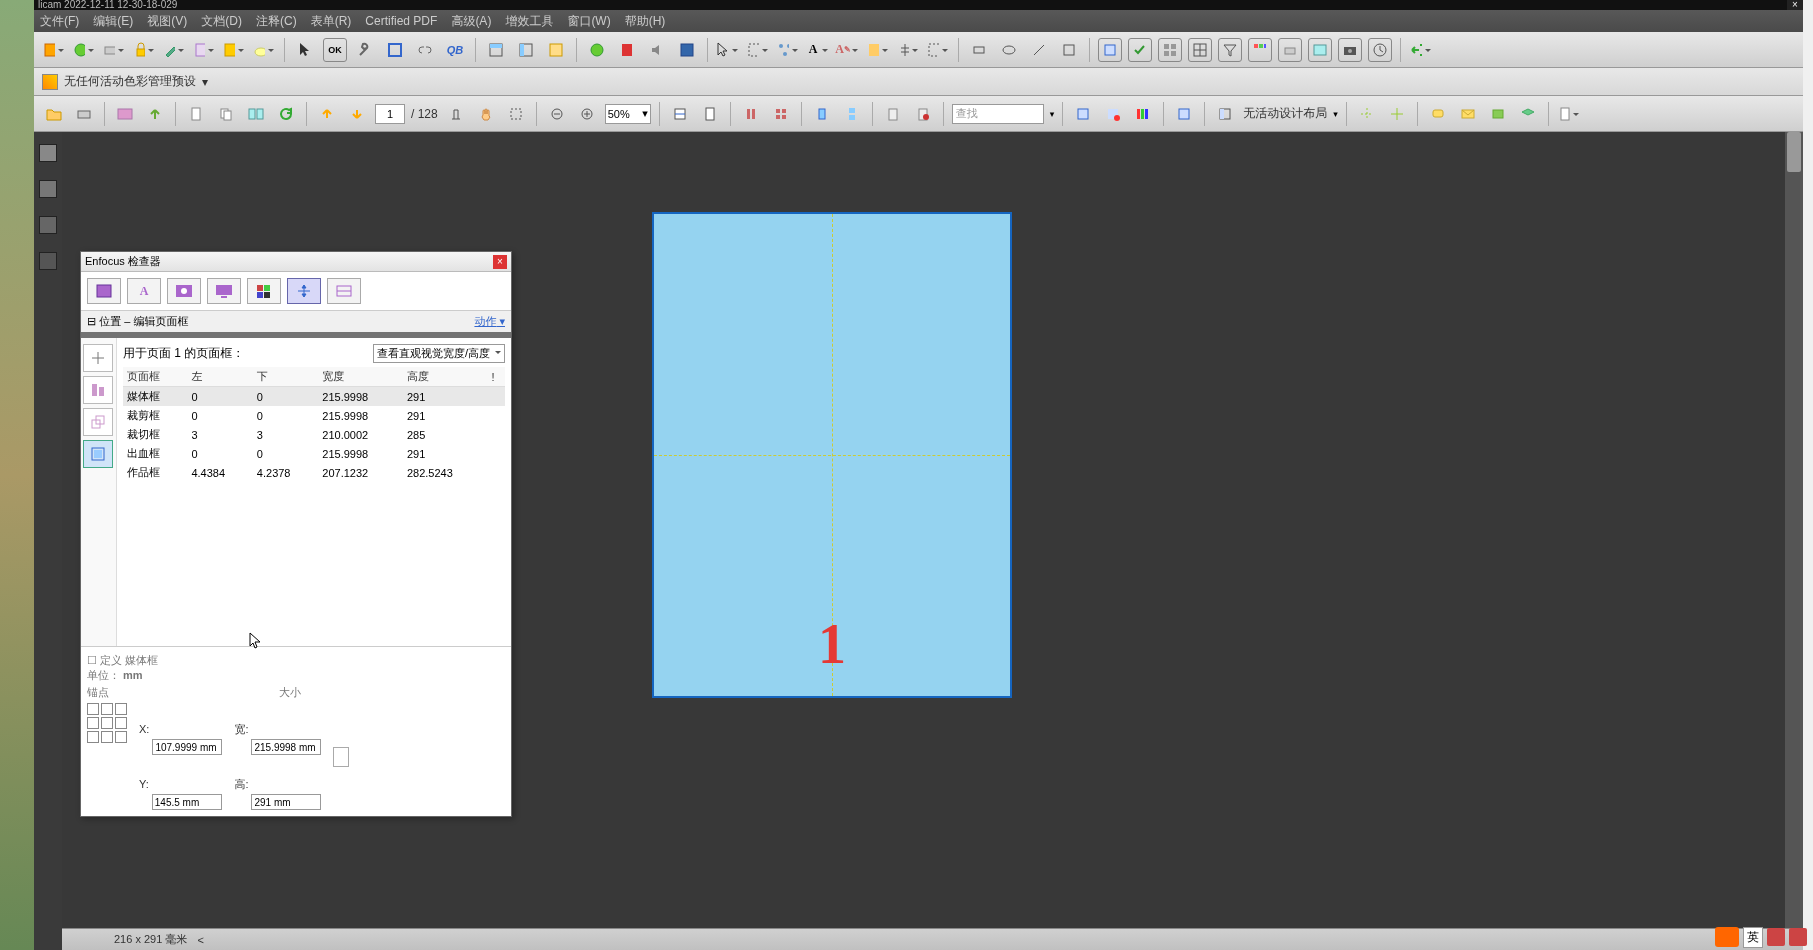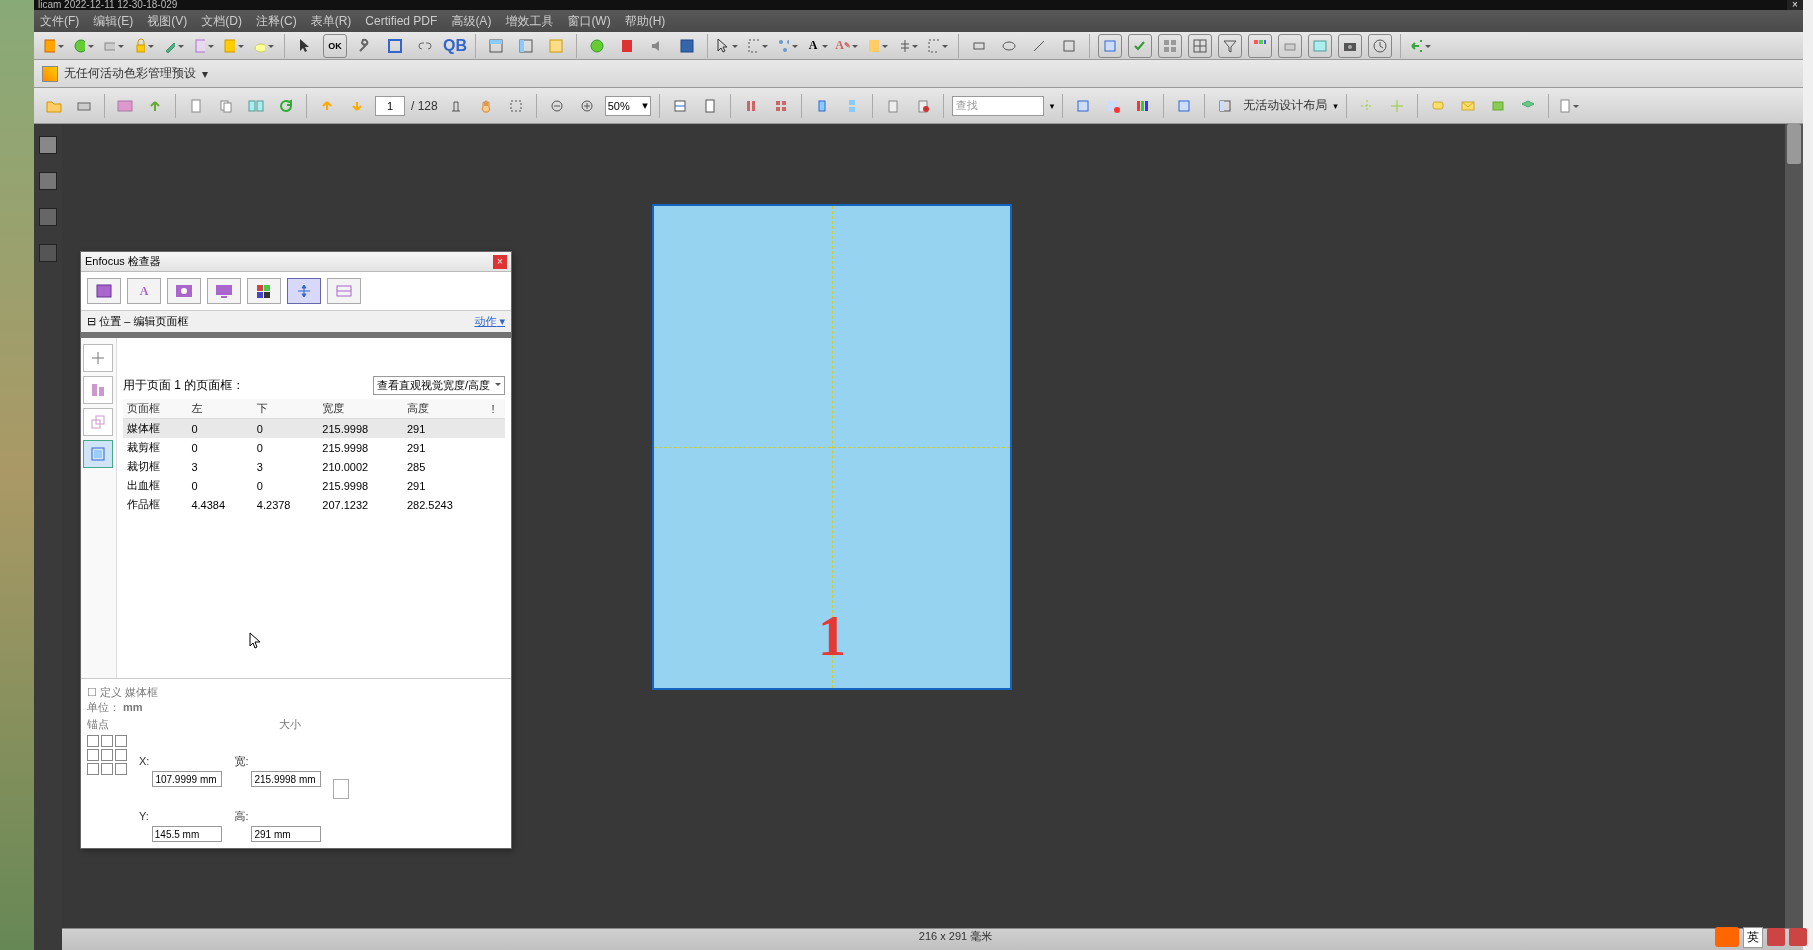--- a/index.html
+++ b/index.html
@@ -7,21 +7,21 @@
 
 .desktop-strip { position: absolute; left: 0; top: 0; width: 34px; height: 100%; background: linear-gradient(#8a7,#a96,#685); z-index: 0; }
 
 .app { position: absolute; left: 34px; right: 10px; top: 0; bottom: 0; background: #3a3a3a; z-index: 1; display: flex; flex-direction: column; }
 .titlebar { height: 10px; background: #111; color: #bbb; font-size: 10px; padding-left: 4px; line-height: 10px; display: flex; justify-content: space-between; }
 .titlebar .close { width: 16px; height: 10px; background: #222; color: #eee; text-align: center; cursor: pointer; }
 
 .menubar { height: 22px; background: linear-gradient(#585858,#4a4a4a); display: flex; align-items: center; padding: 0 6px; gap: 14px; color: #ccc; font-size: 12px; }
 .menubar span { cursor: pointer; }
 
-.toolbar { height: 28px; background: linear-gradient(#e8e8e8,#cfcfcf); border-bottom: 1px solid #999; display: flex; align-items: center; gap: 6px; padding: 0 8px; }
+.toolbar { height: 36px; background: linear-gradient(#e8e8e8,#cfcfcf); border-bottom: 1px solid #999; display: flex; align-items: center; gap: 6px; padding: 0 8px; }
 .tb-btn { width: 24px; height: 24px; border: 1px solid transparent; border-radius: 3px; display: flex; align-items: center; justify-content: center; cursor: pointer; }
 .tb-sep { width: 1px; height: 24px; background: #aaa; margin: 0 2px; }
 .tb-drop { position: relative; padding-right: 10px; }
 .tb-drop::after { content: ""; position: absolute; right: 1px; top: 10px; border: 3px solid transparent; border-top-color: #555; }
 
 .colorbar { height: 28px; background: linear-gradient(#e8e8e8,#d8d8d8); border-bottom: 1px solid #999; display: flex; align-items: center; gap: 6px; padding: 0 8px; font-size: 12px; color: #333; }
 .cb-icon { width: 16px; height: 16px; border: 1px solid #888; }
 
 .toolbar2 { height: 36px; background: linear-gradient(#e8e8e8,#cfcfcf); border-bottom: 1px solid #999; display: flex; align-items: center; gap: 6px; padding: 0 8px; font-size: 12px; }
 .page-input { width: 30px; height: 20px; border: 1px solid #999; text-align: center; font-size: 11px; }
@@ -36,38 +36,38 @@
 .page { position: absolute; left: 590px; top: 80px; width: 360px; height: 486px; background: #95d3f0; border: 2px solid #1565c0; }
 .guide-v { position: absolute; left: 50%; top: 0; bottom: 0; border-left: 1px dashed #cccc33; }
 .guide-h { position: absolute; top: 50%; left: 0; right: 0; border-top: 1px dashed #cccc33; }
 .page-num { position: absolute; left: 50%; transform: translateX(-50%); bottom: 20px; font-size: 56px; font-weight: bold; color: #e53935; font-family: Georgia, serif; }
 
 .vscroll { position: absolute; right: 0; top: 0; bottom: 0; width: 18px; background: #555; }
 .vscroll-thumb { position: absolute; left: 2px; right: 2px; top: 0; height: 40px; background: #999; border-radius: 2px; }
 .hscroll { position: absolute; left: 0; right: 18px; bottom: 0; height: 18px; background: #444; }
 .hscroll-thumb { position: absolute; top: 2px; bottom: 2px; left: 50px; width: 100px; background: #888; border-radius: 2px; border: 1px solid #666; }
 
-.statusbar { position: absolute; left: 0; right: 0; bottom: 0; height: 22px; background: linear-gradient(#d0d0d0,#c0c0c0); border-top: 1px solid #888; display: flex; align-items: center; font-size: 11px; color: #333; padding: 0 6px; gap: 10px; flex-direction: column; }
+.statusbar { position: absolute; left: 0; right: 0; bottom: 0; height: 22px; background: linear-gradient(#d0d0d0,#c0c0c0); border-top: 1px solid #888; display: flex; align-items: center; font-size: 11px; color: #333; padding: 0 6px; gap: 10px; }
 .statusbar .st-left { padding-left: 46px; }
 
 
 .inspector { position: absolute; left: 80px; top: 251px; width: 432px; background: #fff; border: 1px solid #666; box-shadow: 2px 2px 6px rgba(0,0,0,0.3); font-size: 12px; z-index: 10; }
 .insp-title { height: 20px; background: linear-gradient(#f6f6f6,#e3e3e3); border-bottom: 1px solid #bbb; display: flex; align-items: center; justify-content: space-between; padding: 0 4px; font-size: 11px; }
 .insp-title .red-x { width: 14px; height: 14px; background: #d33; color: #fff; font-size: 10px; display: flex; align-items: center; justify-content: center; cursor: pointer; }
 .insp-sub { padding: 2px 6px; font-size: 11px; color: #444; border-bottom: 1px solid #ddd; }
 .insp-tabs { display: flex; gap: 6px; padding: 6px; border-bottom: 1px solid #ccc; }
 .insp-tab { width: 34px; height: 26px; border: 1px solid #aaa; background: #f3f3f3; display: flex; align-items: center; justify-content: center; cursor: pointer; }
 .insp-tab.active { background: #d8d8f8; border-color: #66a; }
 .insp-section-head { display: flex; align-items: center; justify-content: space-between; padding: 3px 6px; background: #f0f0f0; border-bottom: 6px solid #737373; font-size: 11px; }
 .insp-section-head .action { color: #36c; cursor: pointer; text-decoration: underline; }
 .insp-body { display: flex; }
 .insp-left-tabs { width: 36px; display: flex; flex-direction: column; gap: 4px; padding: 6px 2px; border-right: 1px solid #ddd; background: #f9f9f9; }
 .insp-ltab { width: 30px; height: 28px; border: 1px solid #bbb; background: #fff; display:flex;align-items:center;justify-content:center;cursor:pointer; }
 .insp-ltab.active { background: #d0e4f8; border-color: #4a8; }
-.insp-content { flex: 1; padding: 4px 6px; margin-top: 32px; }
+.insp-content { flex: 1; padding: 4px 6px; }
 .insp-row-1 { display: flex; align-items: center; justify-content: space-between; padding: 2px 0; }
 .insp-select { font-size: 11px; border: 1px solid #999; padding: 1px 14px 1px 3px; background: #fff; position: relative; }
 .insp-select::after { content: ""; position: absolute; right: 3px; top: 6px; border: 3px solid transparent; border-top-color: #555; }
 
 table.boxtable { width: 100%; border-collapse: collapse; font-size: 11px; margin-top: 2px; }
 table.boxtable th { text-align: left; font-weight: normal; color: #333; padding: 2px 4px; background: #f8f8f8; border-bottom: 1px solid #ddd; }
 table.boxtable td { padding: 2px 4px; }
 table.boxtable tr.selected td { background: #e8e8e8; }
 .blank-area { height: 160px; }
 
@@ -169,21 +169,21 @@
     <div class="tb-btn">
         <svg width="16" height="16">
           <rect x="2" y="2" width="12" height="12" fill="none" stroke="#36c" stroke-width="2"></rect>
         </svg>
       </div>
     <div class="tb-btn">
         <svg width="16" height="16">
           <path d="M5 11a3 3 0 010-6h2m2 0h2a3 3 0 010 6" fill="none" stroke="#666"></path>
         </svg>
       </div>
-    <div class="tb-btn" style="font-weight:bold;color:#36c;font-size:16px;">QB</div>
+    <div class="tb-btn" style="font-weight:bold;font-style:italic;color:#36c;font-size:11px;">QB</div>
     <div class="tb-sep"></div>
     <div class="tb-btn">
         <svg width="16" height="16">
           <rect x="2" y="2" width="12" height="12" fill="none" stroke="#555"></rect>
           <rect x="2" y="2" width="12" height="4" fill="#8cf"></rect>
         </svg>
       </div>
     <div class="tb-btn">
         <svg width="16" height="16">
           <rect x="2" y="2" width="12" height="12" fill="none" stroke="#555"></rect>

